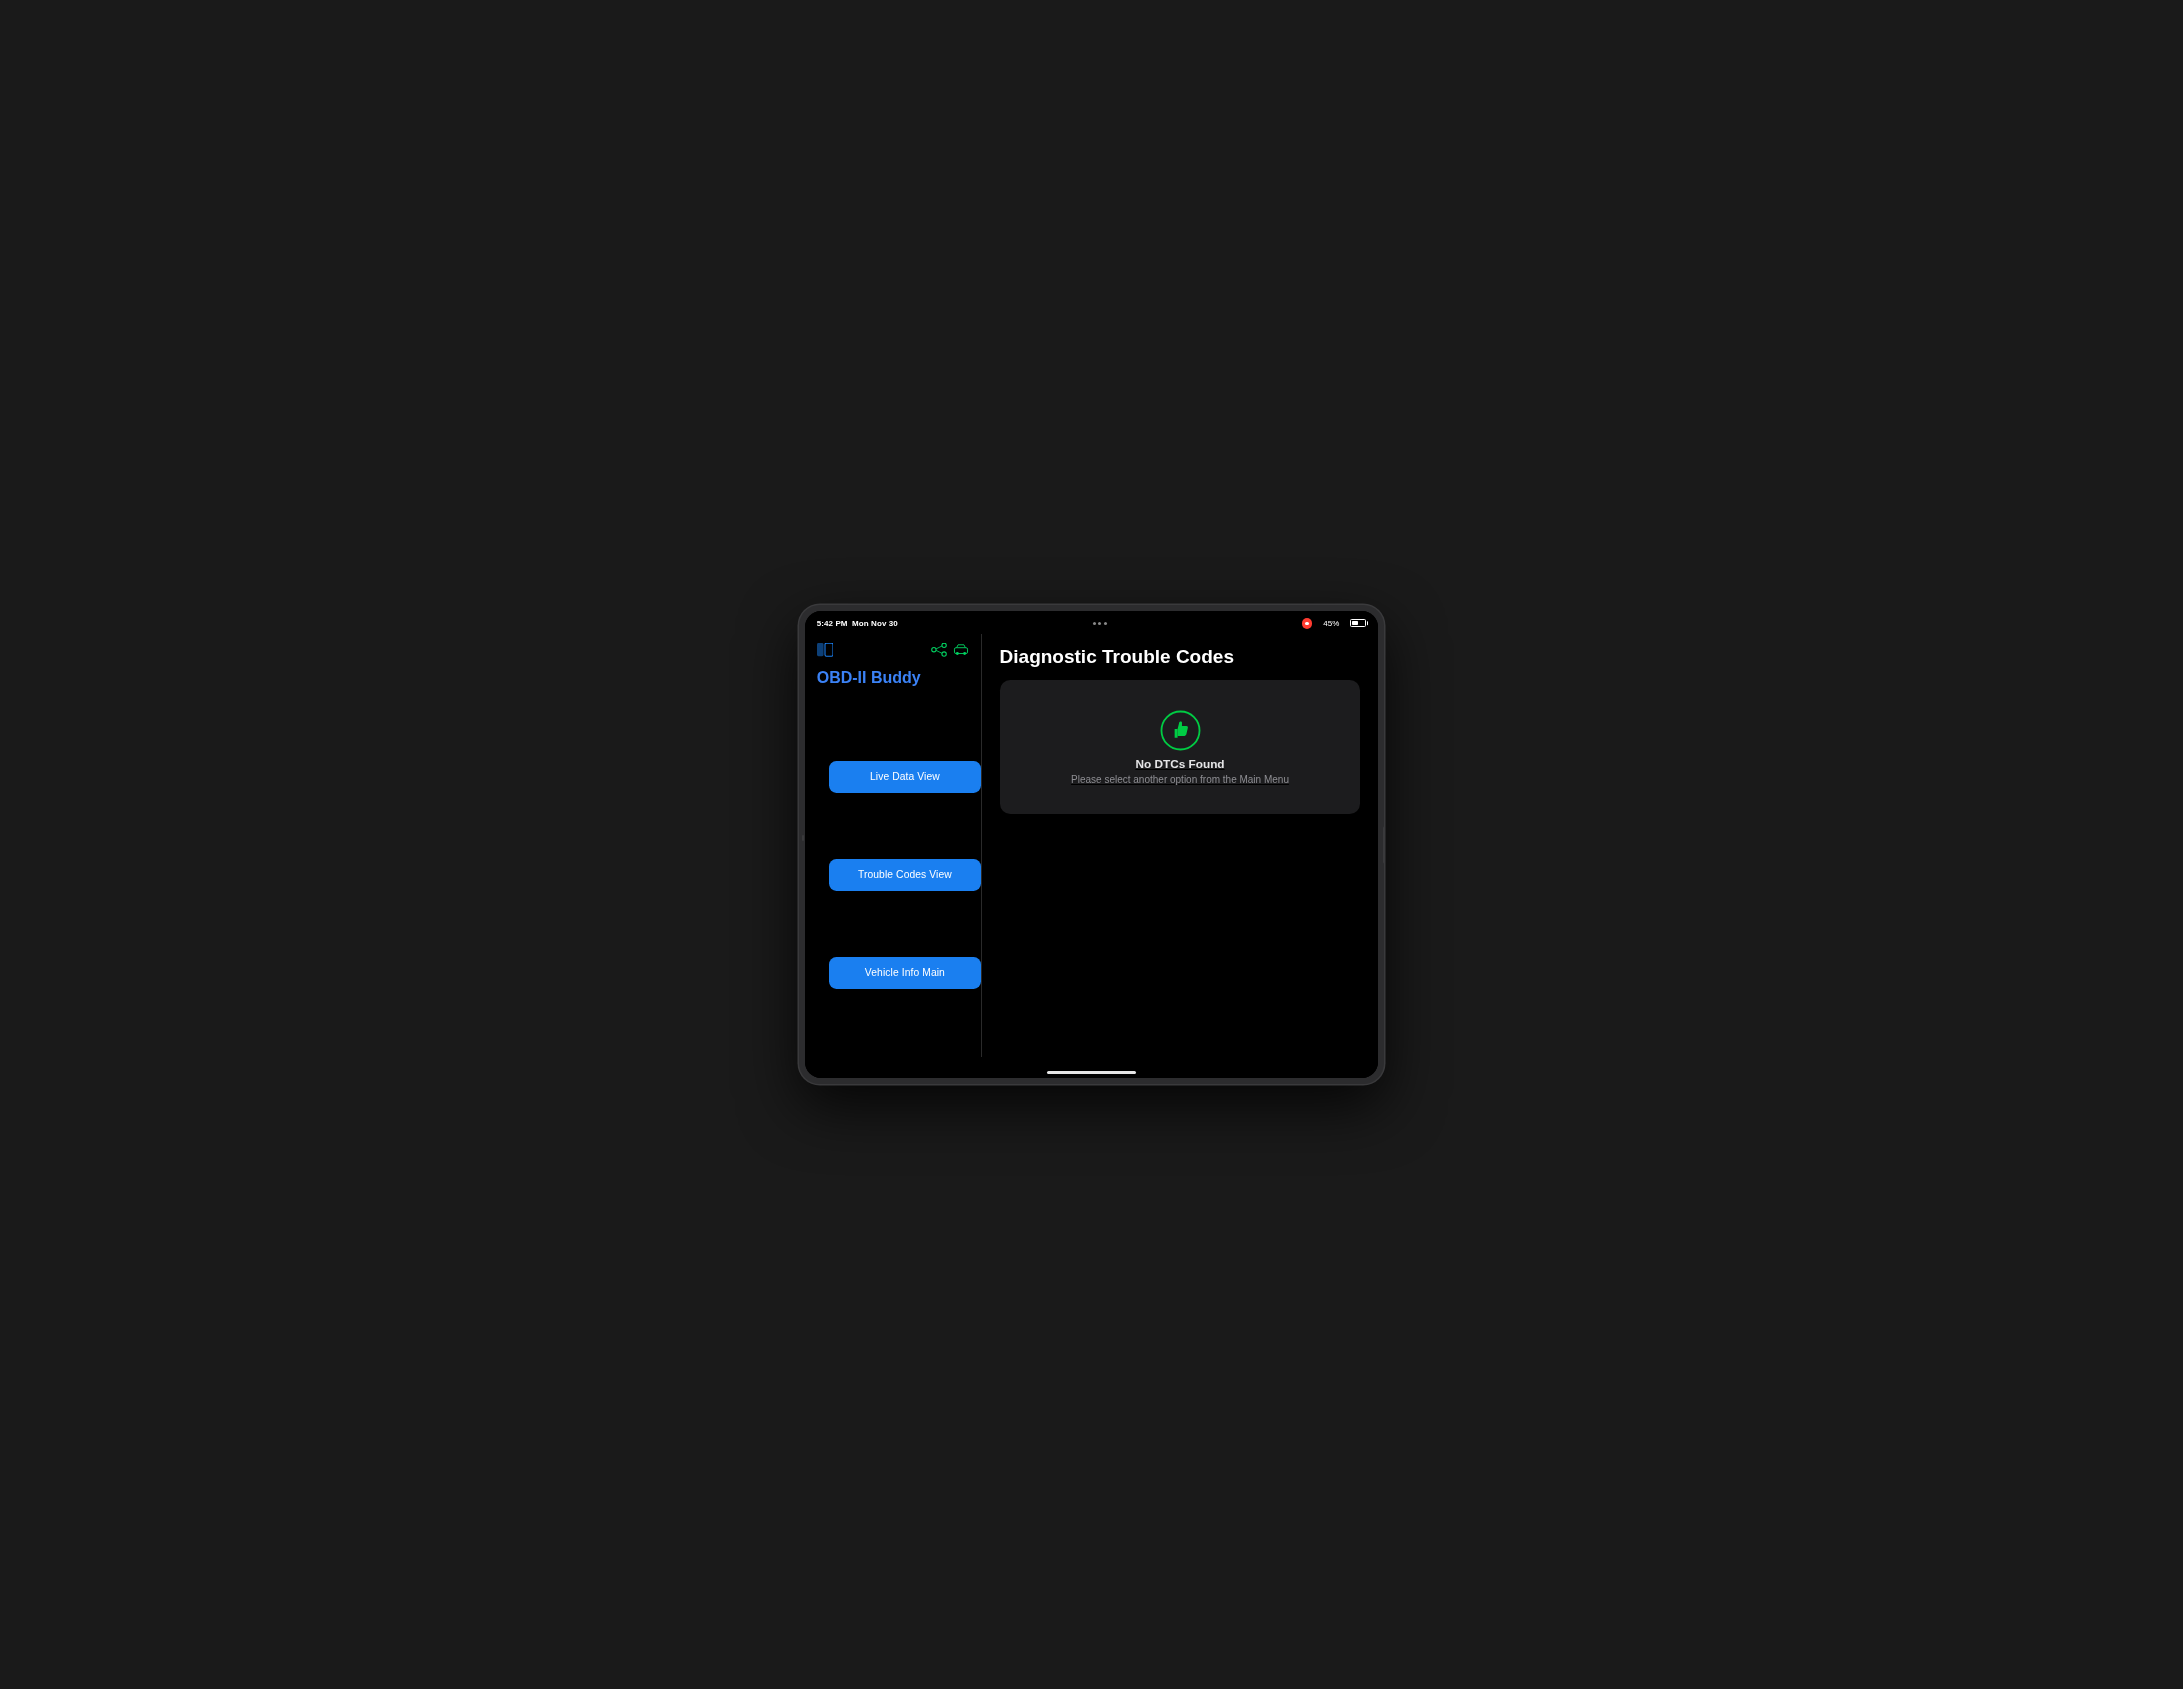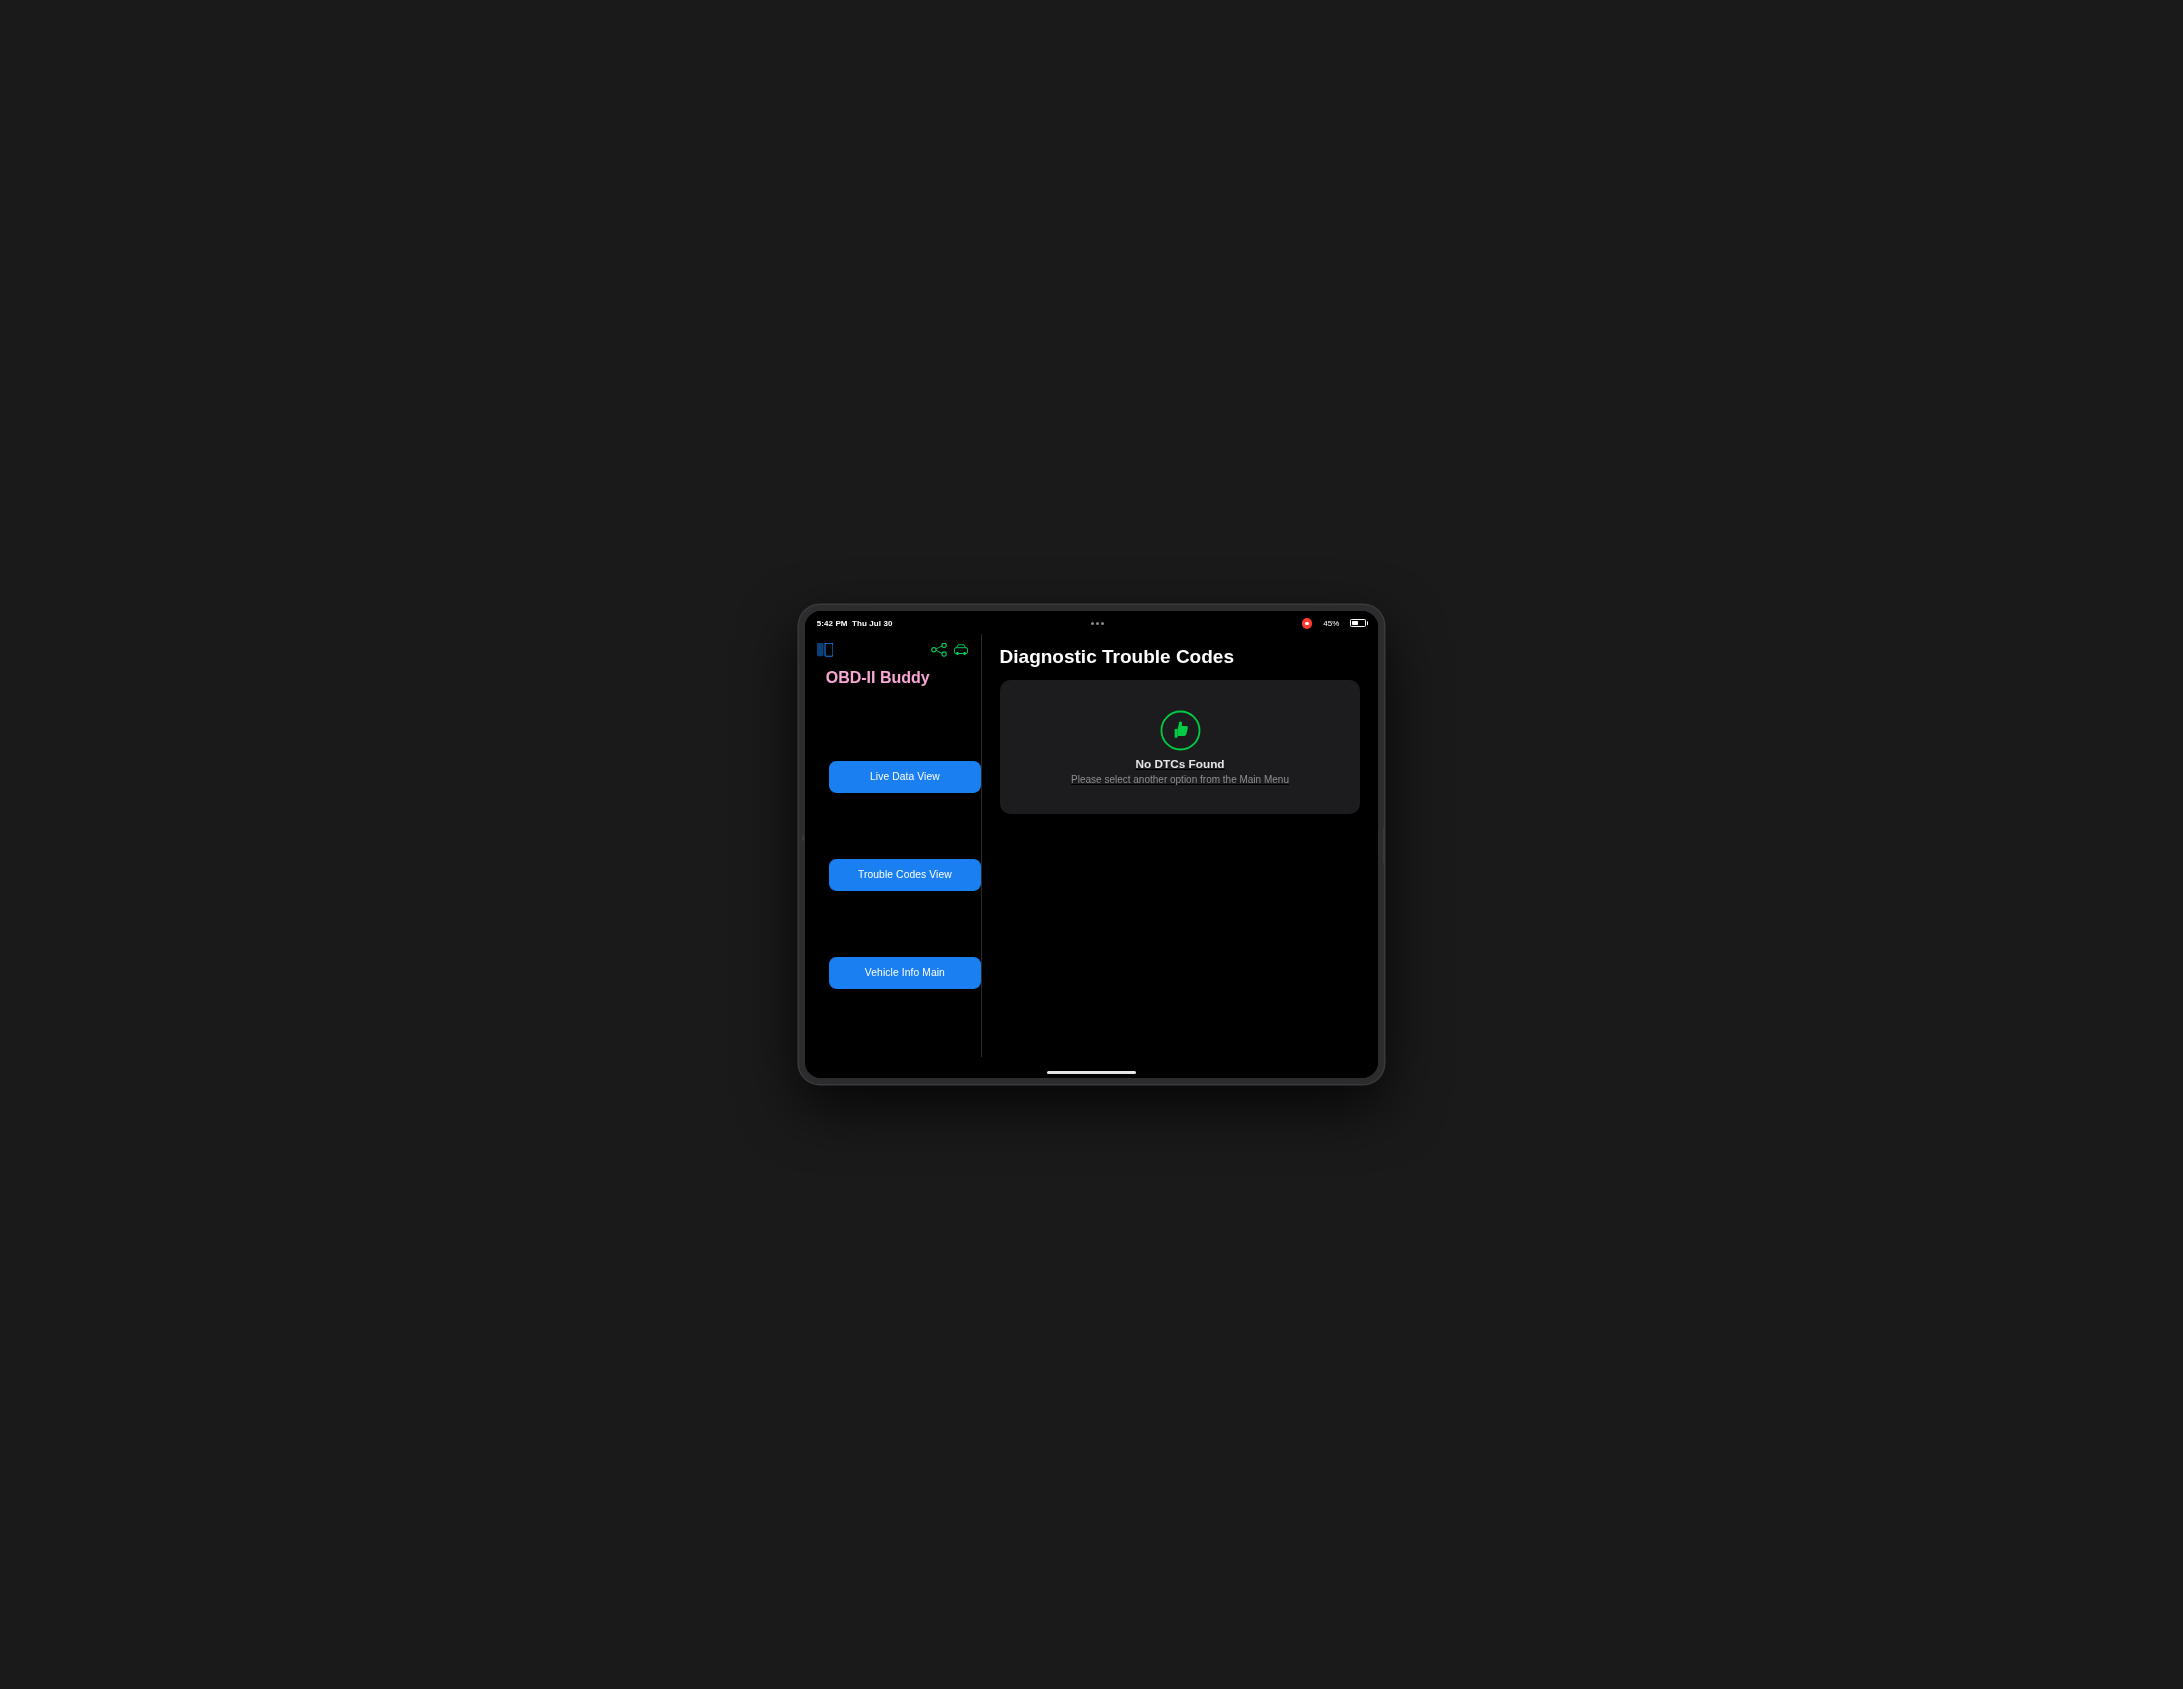--- a/index.html
+++ b/index.html
@@ -149,25 +149,24 @@
       height: 13.3px;
     }
 
     .sidebar-top-icons {
       display: flex;
       gap: 5.9px;
       align-items: center;
     }
 
     .app-title {
-      color: #f9a8d4;
+      color: #3b82f6;
       font-size: 16px;
       font-weight: 700;
       padding: 3px 11.8px 11.8px 11.8px;
-      margin-left: 9px;
     }
 
     .sidebar-nav {
       flex: 1;
       display: flex;
       flex-direction: column;
       justify-content: space-around;
       padding: 29.5px 11.8px;
     }
 
@@ -291,21 +290,21 @@
 
 <div class="tablet-frame">
   <div class="side-button"></div>
   <div class="left-dot"></div>
 
   <div class="tablet-screen">
 
     <div class="status-bar">
       <div style="display:flex; align-items:center; gap:4.4px;">
         <span class="status-time">5:42 PM</span>
-        <span class="status-time">Thu Jul 30</span>
+        <span class="status-time">Mon Nov 30</span>
       </div>
       <div class="network-icon">
         <span></span>
           <span></span>
           <span></span>
       </div>
       <div class="status-right">
         <div class="record-dot">
           <div class="record-dot-inner"></div>
         </div>

